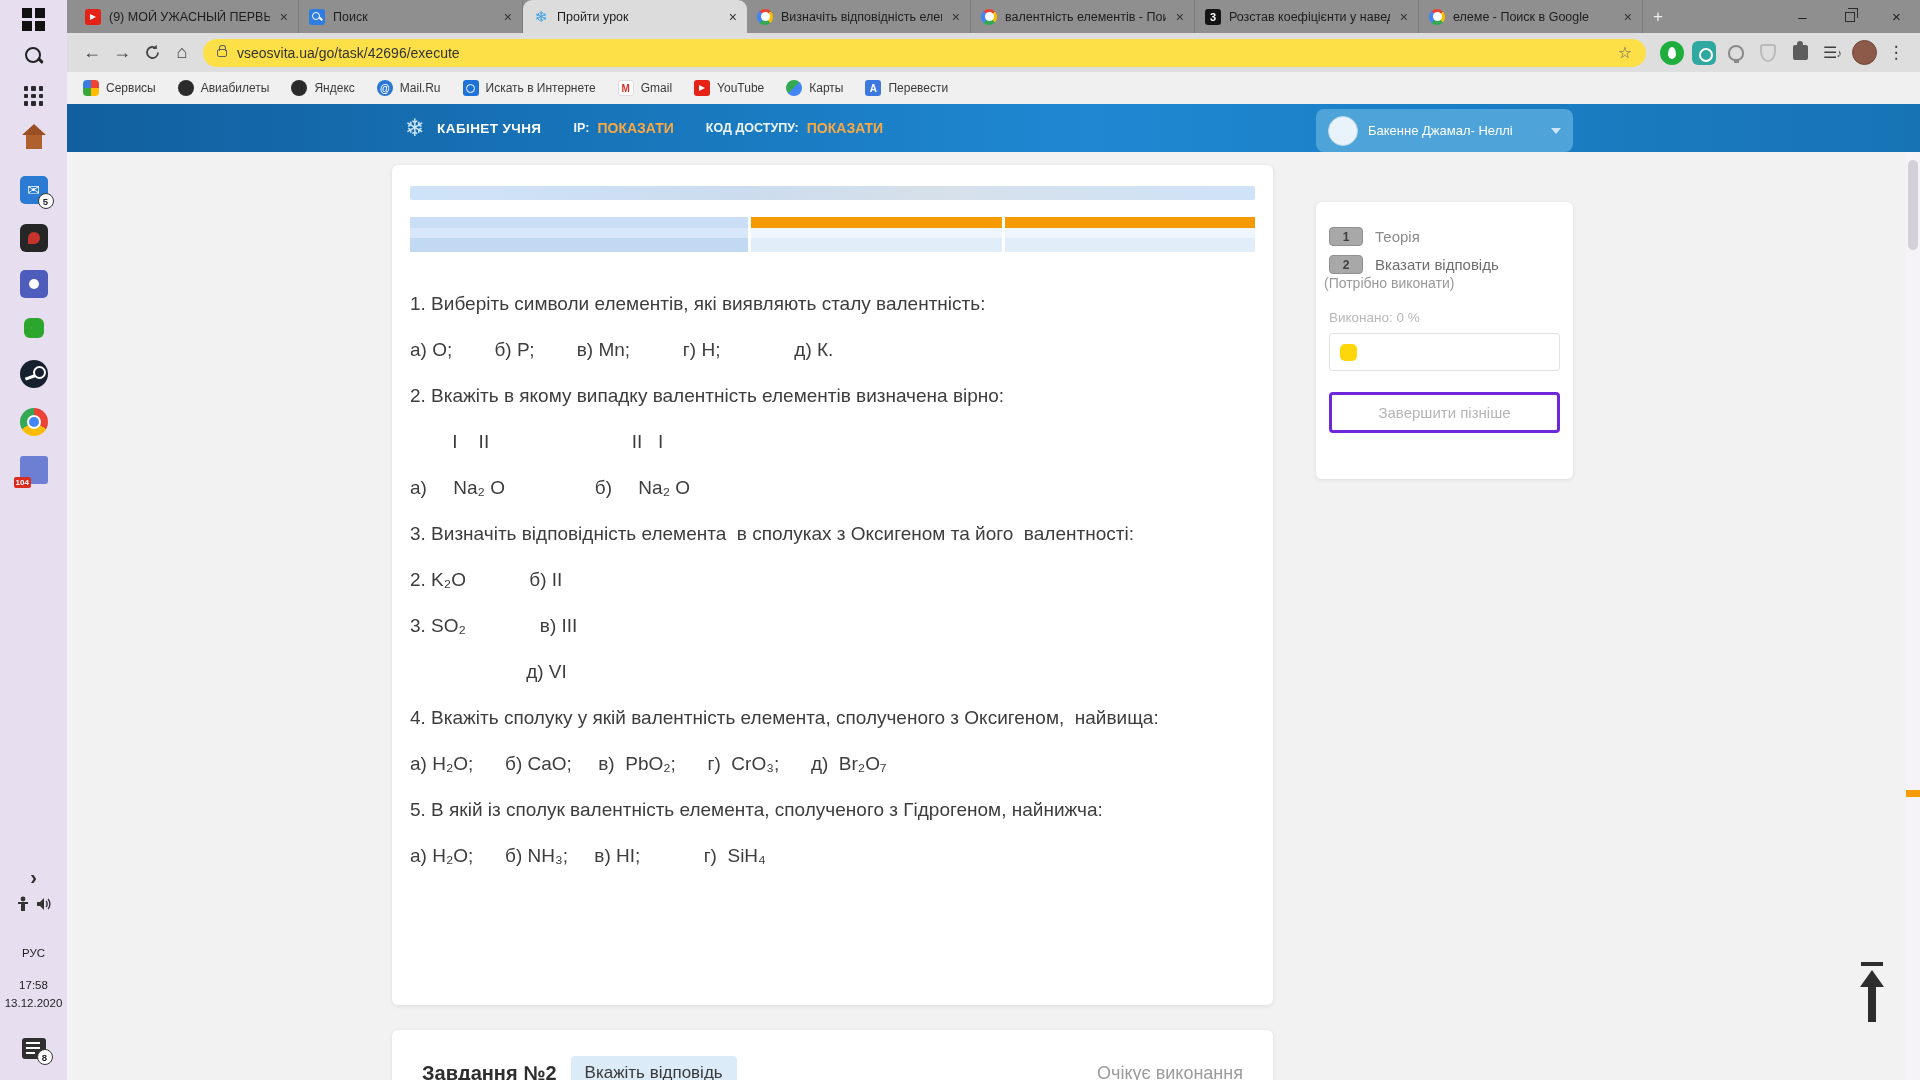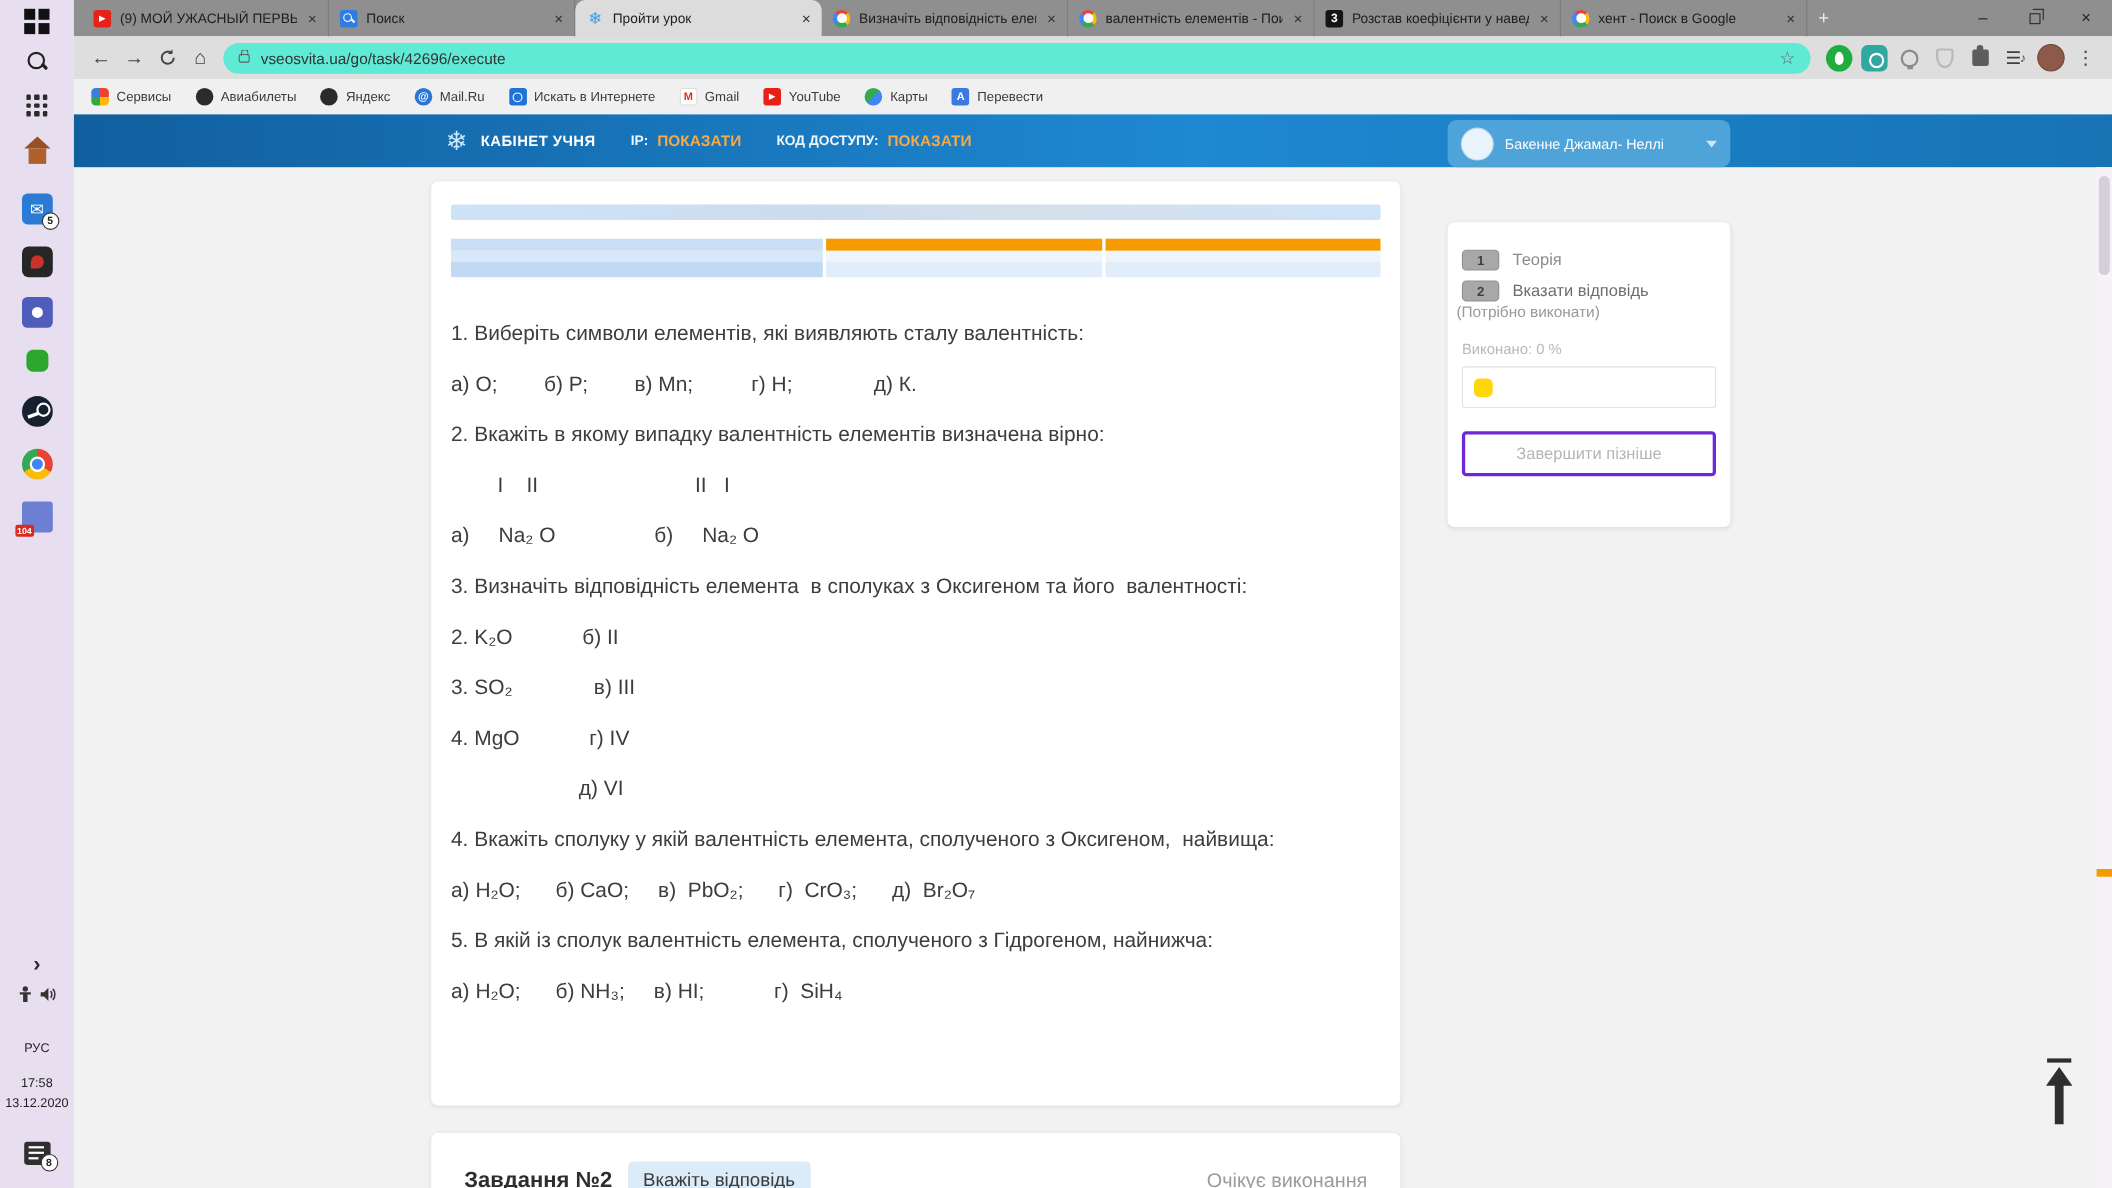--- a/index.html
+++ b/index.html
@@ -66,21 +66,21 @@
   .fav-g::after { content:""; position:absolute; inset:3.5px; background:#fff; border-radius:50%; }
   .fav-3 { background:#141414; color:#fff; font-weight:bold; font-size:11px; }
   .newtab { width:30px; display:flex; align-items:center; justify-content:center; font-size:17px; color:#ededed; }
   .winctl { margin-left:auto; display:flex; }
   .wbtn { width:47px; display:flex; align-items:center; justify-content:center; color:#1f1f1f; font-size:15px; }
   .ic-restore { width:10px; height:10px; border:1.5px solid #2b2b2b; position:relative; }
   .ic-restore::before { content:""; position:absolute; left:2px; top:-5px; width:9px; height:9px; border-top:1.5px solid #2b2b2b; border-right:1.5px solid #2b2b2b; }
 
   .toolbar { height:39px; background:#dedede; display:flex; align-items:center; padding:0 10px; }
   .nav-btn { width:30px; height:30px; display:flex; align-items:center; justify-content:center; font-size:18px; color:#454545; }
-  .addr { flex:1; height:28px; background:#5eead4; border-radius:14px; display:flex; align-items:center; padding:0 14px; margin:0 8px 0 6px; font-size:14px; color:#333; }
+  .addr { flex:1; height:28px; background:#fde047; border-radius:14px; display:flex; align-items:center; padding:0 14px; margin:0 8px 0 6px; font-size:14px; color:#333; }
   .lock-ic { width:10px; height:8px; border:1.6px solid #5f6368; border-radius:2px; position:relative; margin-right:10px; flex:0 0 auto; }
   .lock-ic::before { content:""; position:absolute; left:1px; top:-5px; width:5px; height:5px; border:1.6px solid #5f6368; border-bottom:none; border-radius:3px 3px 0 0; }
   .addr .star { margin-left:auto; font-size:16px; color:#5f6368; }
   .ext { width:28px; height:28px; display:flex; align-items:center; justify-content:center; margin-left:4px; position:relative; }
   .ext-green { width:24px; height:24px; background:#1fae3d; border-radius:50%; position:relative; }
   .ext-green::after { content:""; position:absolute; left:8px; top:6px; width:8px; height:12px; background:#fff; border-radius:50% 50% 50% 50% / 60% 60% 40% 40%; }
   .ext-teal { width:24px; height:24px; background:#2fa9a0; border-radius:6px; position:relative; }
   .ext-teal::after { content:""; position:absolute; left:7px; top:7px; width:10px; height:10px; border:2.5px solid #fff; border-radius:50%; }
   .ext-bulb { width:16px; height:16px; border:2.2px solid #8a8a8a; border-radius:50% 50% 45% 45%; position:relative; }
   .ext-bulb::after { content:""; position:absolute; left:4px; top:13px; width:5px; height:3px; background:#8a8a8a; }
@@ -276,21 +276,21 @@
         <span class="title">валентність елементів - Поиск</span>
         <span class="close">×</span>
       </div>
       <div class="tab">
         <span class="fav fav-3">3</span>
         <span class="title">Розстав коефіцієнти у наведе</span>
         <span class="close">×</span>
       </div>
       <div class="tab">
         <span class="fav fav-g"></span>
-        <span class="title">хент - Поиск в Google</span>
+        <span class="title">елеме - Поиск в Google</span>
         <span class="close">×</span>
       </div>
       <div class="newtab">+</div>
       <div class="winctl">
         <span class="wbtn">–</span>
         <span class="wbtn">
             <span class="ic-restore"></span>
           </span>
         <span class="wbtn">×</span>
       </div>
@@ -411,21 +411,20 @@
     </div>
     <div class="qlines">
       <div class="line">1. Виберіть символи елементів, які виявляють сталу валентність:</div>
       <div class="line">а) О;        б) Р;        в) Mn;          г) Н;              д) К.</div>
       <div class="line">2. Вкажіть в якому випадку валентність елементів визначена вірно:</div>
       <div class="line">        I    II                           II   I</div>
       <div class="line">а)     Na₂ O                 б)     Na₂ O</div>
       <div class="line">3. Визначіть відповідність елемента  в сполуках з Оксигеном та його  валентності:</div>
       <div class="line">2. K₂O            б) II</div>
       <div class="line">3. SO₂              в) III</div>
-      <div class="line">4. MgO            г) IV</div>
       <div class="line">                      д) VI</div>
       <div class="line">4. Вкажіть сполуку у якій валентність елемента, сполученого з Оксигеном,  найвища:</div>
       <div class="line">а) H₂O;      б) CaO;     в)  PbO₂;      г)  CrO₃;      д)  Br₂O₇</div>
       <div class="line">5. В якій із сполук валентність елемента, сполученого з Гідрогеном, найнижча:</div>
       <div class="line">а) H₂O;      б) NH₃;     в) HI;            г)  SiH₄</div>
     </div>
   </div>
 
   <div class="panel">
     <div class="prow" style="left:13px; top:25px;">

